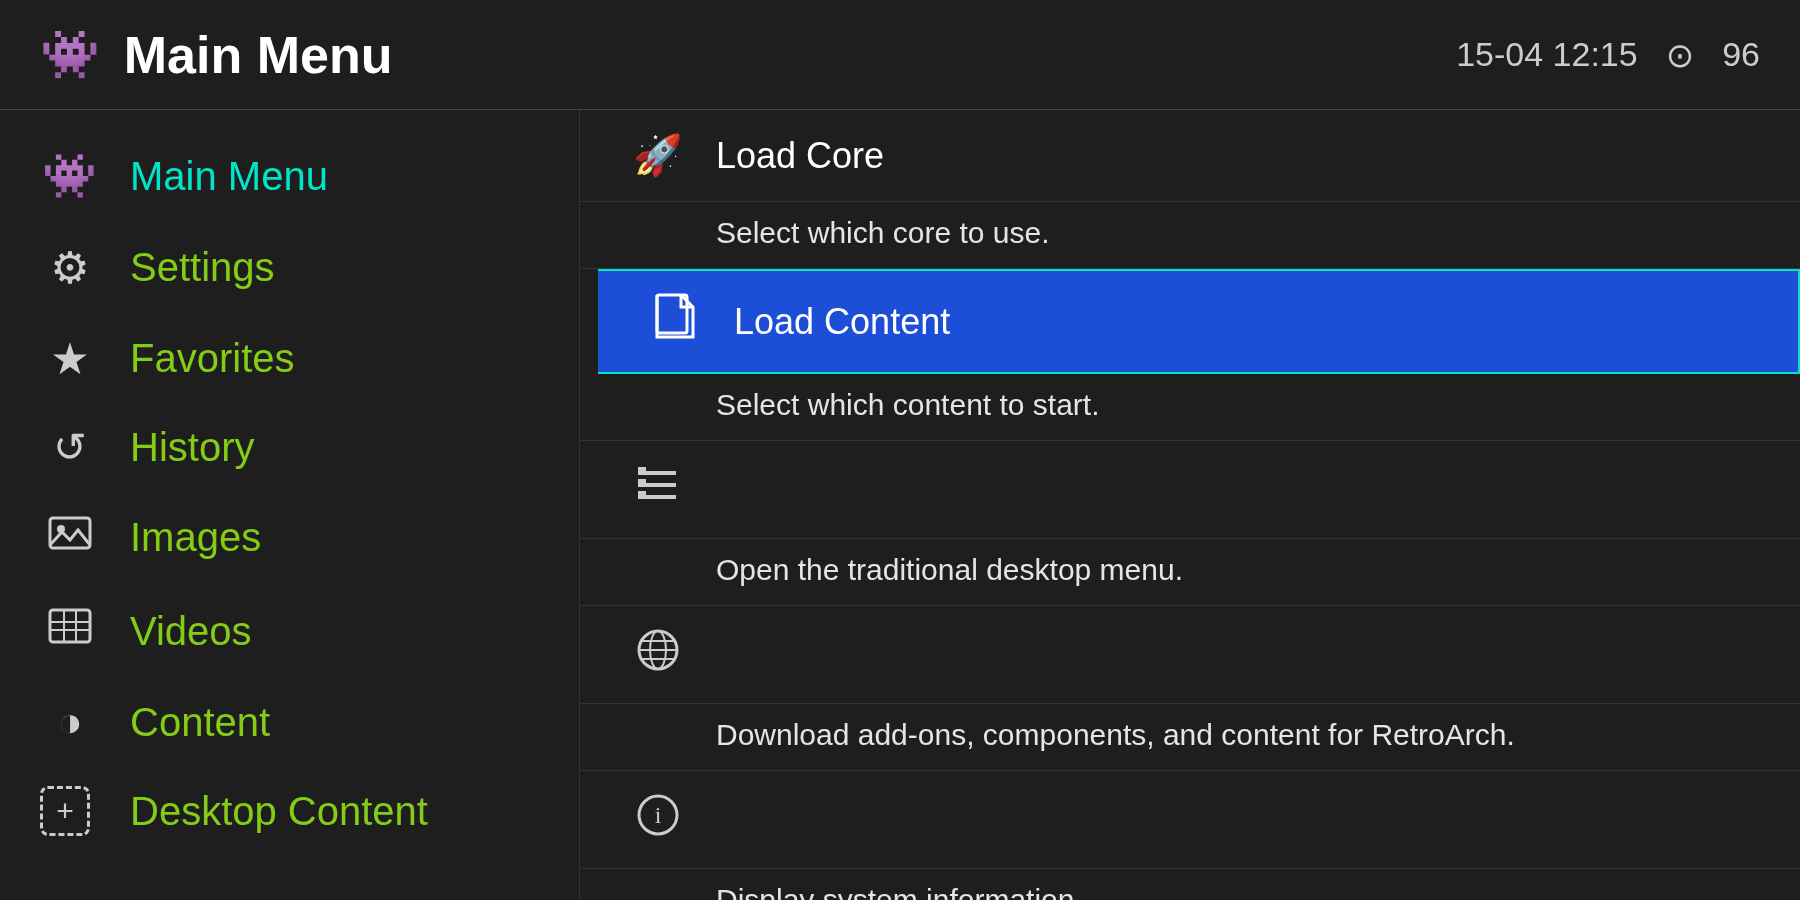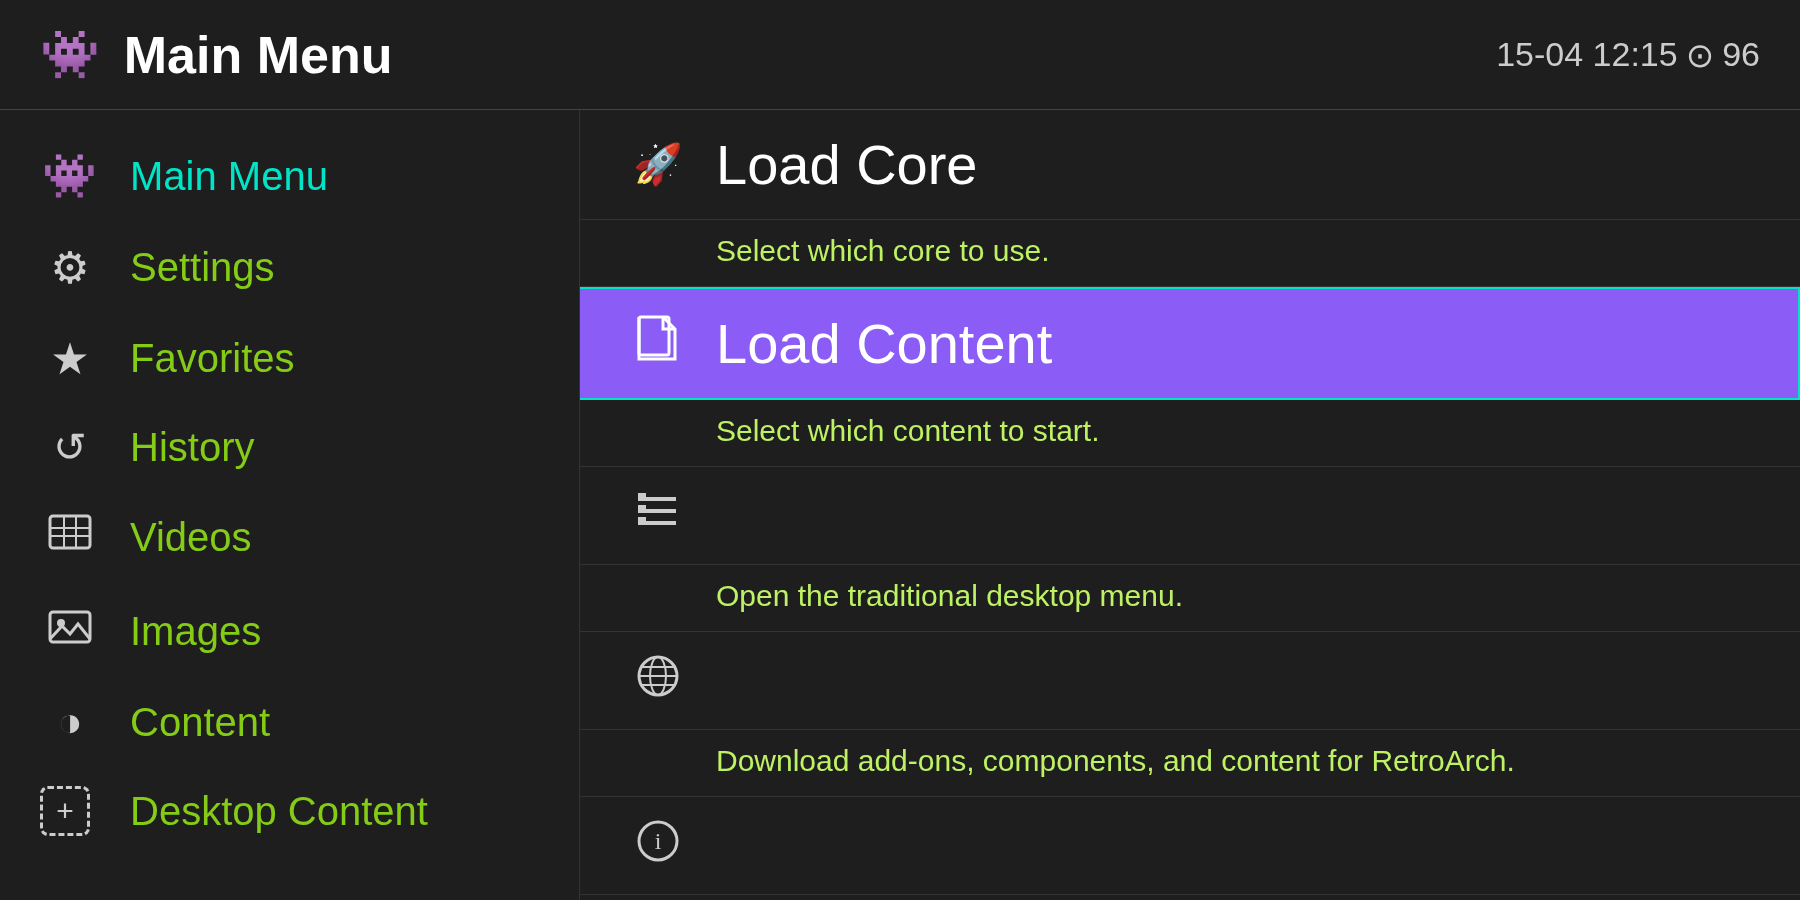--- a/index.html
+++ b/index.html
@@ -28,21 +28,21 @@
       gap: 24px;
     }
     .header-title {
       font-size: 52px;
       font-weight: 700;
       color: #ffffff;
     }
     .header-right {
       display: flex;
       align-items: center;
-      gap: 8px;
+      gap: 28px;
       font-size: 34px;
       color: #cccccc;
     }
 
     
     .body {
       display: flex;
       height: 790px;
     }
 
@@ -95,39 +95,40 @@
 
     .menu-item {
       display: flex;
       align-items: center;
       gap: 30px;
       padding: 22px 50px;
       border-bottom: 1px solid #333;
       cursor: pointer;
     }
     .menu-item.selected {
-      background: #8b5cf6;
+      background: #1d4ed8;
       border: 2px solid #00e5c8;
       border-left: none;
+      margin-left: 18px;
     }
     .menu-item-icon {
       font-size: 40px;
       width: 56px;
       text-align: center;
       color: #cccccc;
     }
     .menu-item-label {
-      font-size: 56px;
+      font-size: 36px;
       font-weight: 500;
       color: #ffffff;
     }
     .menu-desc {
       padding: 14px 50px 18px 136px;
       font-size: 30px;
-      color: #bef264;
+      color: #e5e5e5;
       border-bottom: 1px solid #333;
     }
 
     
     .pixel-robot {
       display: inline-block;
       font-size: 48px;
     }
 
     
@@ -178,39 +179,39 @@
     </div>
 
     <div class="sidebar-item">
       <span class="sidebar-icon" style="font-size:40px;">↺</span>
       <span class="sidebar-label">History</span>
     </div>
 
     <div class="sidebar-item">
       <span class="sidebar-icon">
         <svg width="44" height="44" viewBox="0 0 44 44" fill="none">
+          <rect x="2" y="8" width="40" height="30" rx="3" stroke="#ccc" stroke-width="3" fill="none"></rect>
+          <circle cx="13" cy="19" r="4" fill="#ccc"></circle>
+          <polyline points="2,35 14,22 22,30 30,20 42,35" stroke="#ccc" stroke-width="3" fill="none"></polyline>
+        </svg>
+      </span>
+      <span class="sidebar-label">Images</span>
+    </div>
+
+    <div class="sidebar-item">
+      <span class="sidebar-icon">
+        <svg width="44" height="44" viewBox="0 0 44 44" fill="none">
           <rect x="2" y="6" width="40" height="32" rx="3" stroke="#ccc" stroke-width="3" fill="none"></rect>
           <line x1="16" y1="6" x2="16" y2="38" stroke="#ccc" stroke-width="2"></line>
           <line x1="28" y1="6" x2="28" y2="38" stroke="#ccc" stroke-width="2"></line>
           <line x1="2" y1="18" x2="42" y2="18" stroke="#ccc" stroke-width="2"></line>
           <line x1="2" y1="26" x2="42" y2="26" stroke="#ccc" stroke-width="2"></line>
         </svg>
       </span>
       <span class="sidebar-label">Videos</span>
-    </div>
-
-    <div class="sidebar-item">
-      <span class="sidebar-icon">
-        <svg width="44" height="44" viewBox="0 0 44 44" fill="none">
-          <rect x="2" y="8" width="40" height="30" rx="3" stroke="#ccc" stroke-width="3" fill="none"></rect>
-          <circle cx="13" cy="19" r="4" fill="#ccc"></circle>
-          <polyline points="2,35 14,22 22,30 30,20 42,35" stroke="#ccc" stroke-width="3" fill="none"></polyline>
-        </svg>
-      </span>
-      <span class="sidebar-label">Images</span>
     </div>
 
     <div class="sidebar-item">
       <span class="sidebar-icon" style="font-size:42px;">◑</span>
       <span class="sidebar-label">Content</span>
     </div>
 
     <div class="sidebar-item">
       <span class="sidebar-icon">
         <div class="import-icon">+</div>

